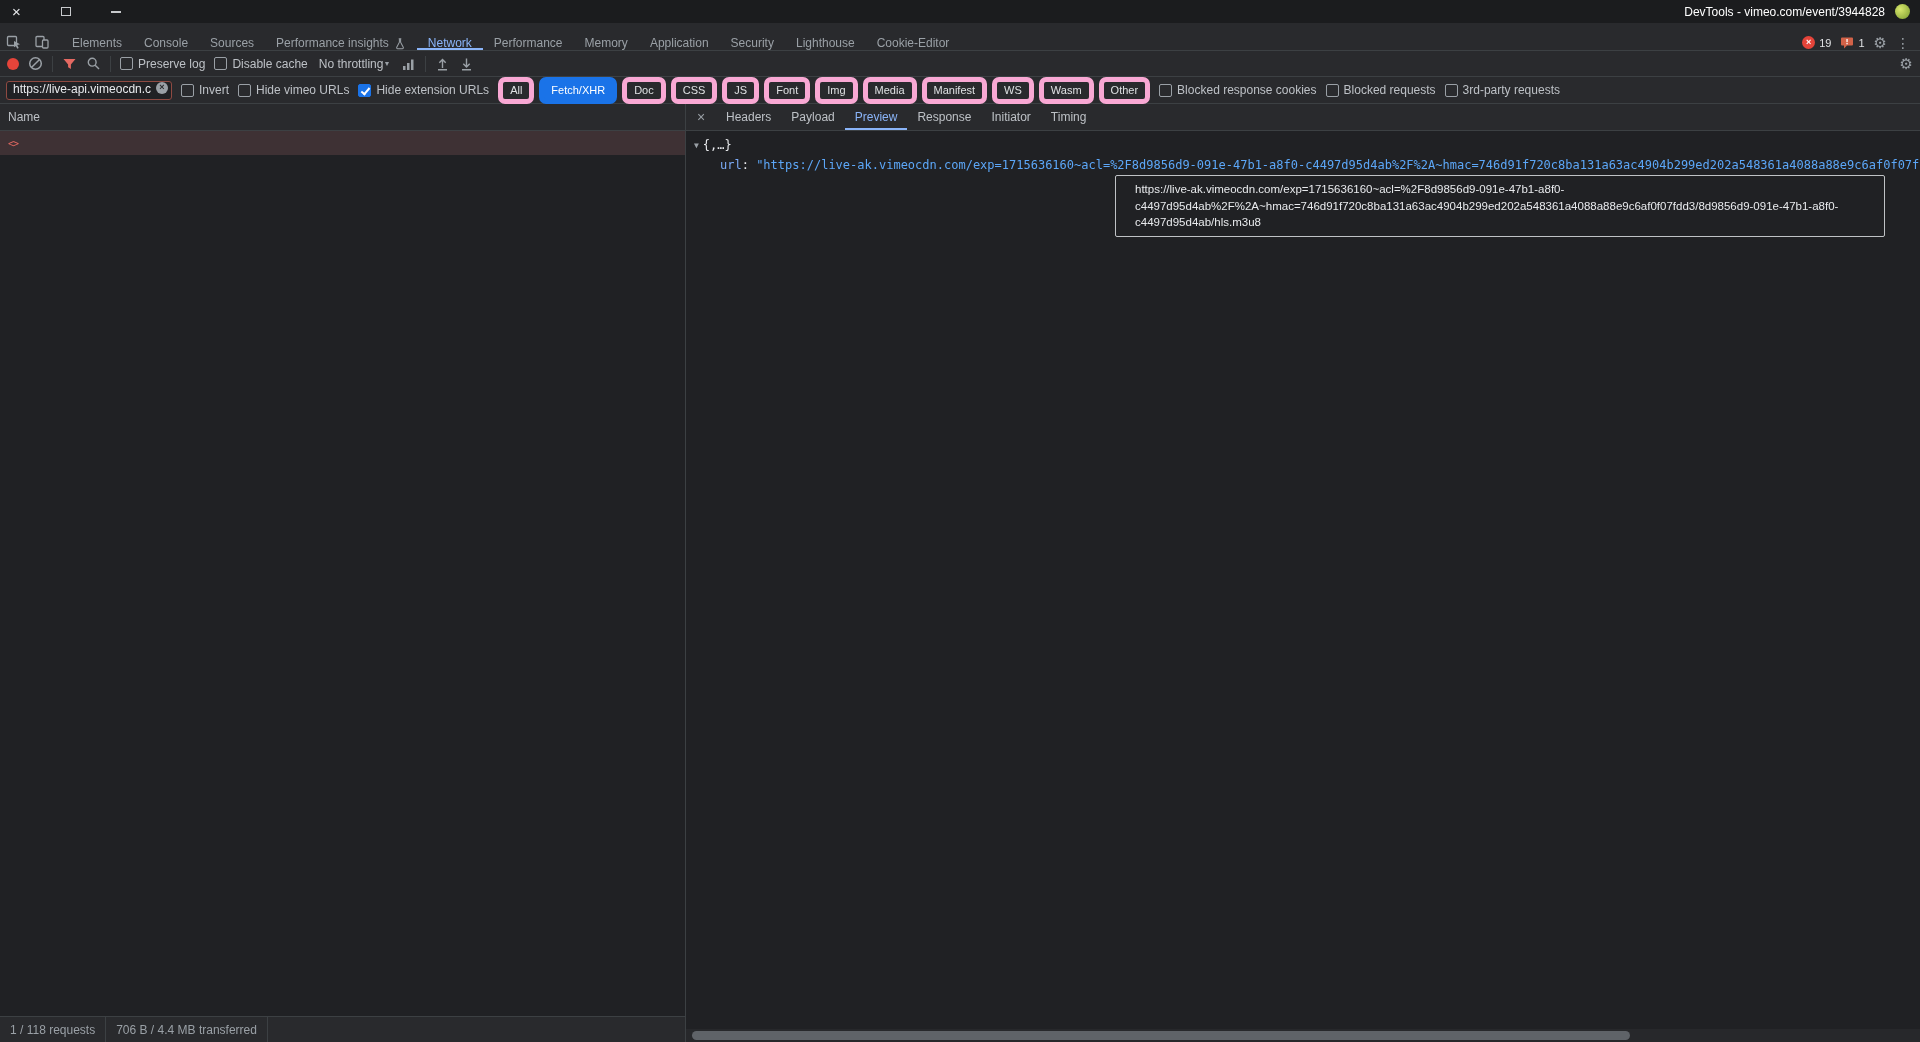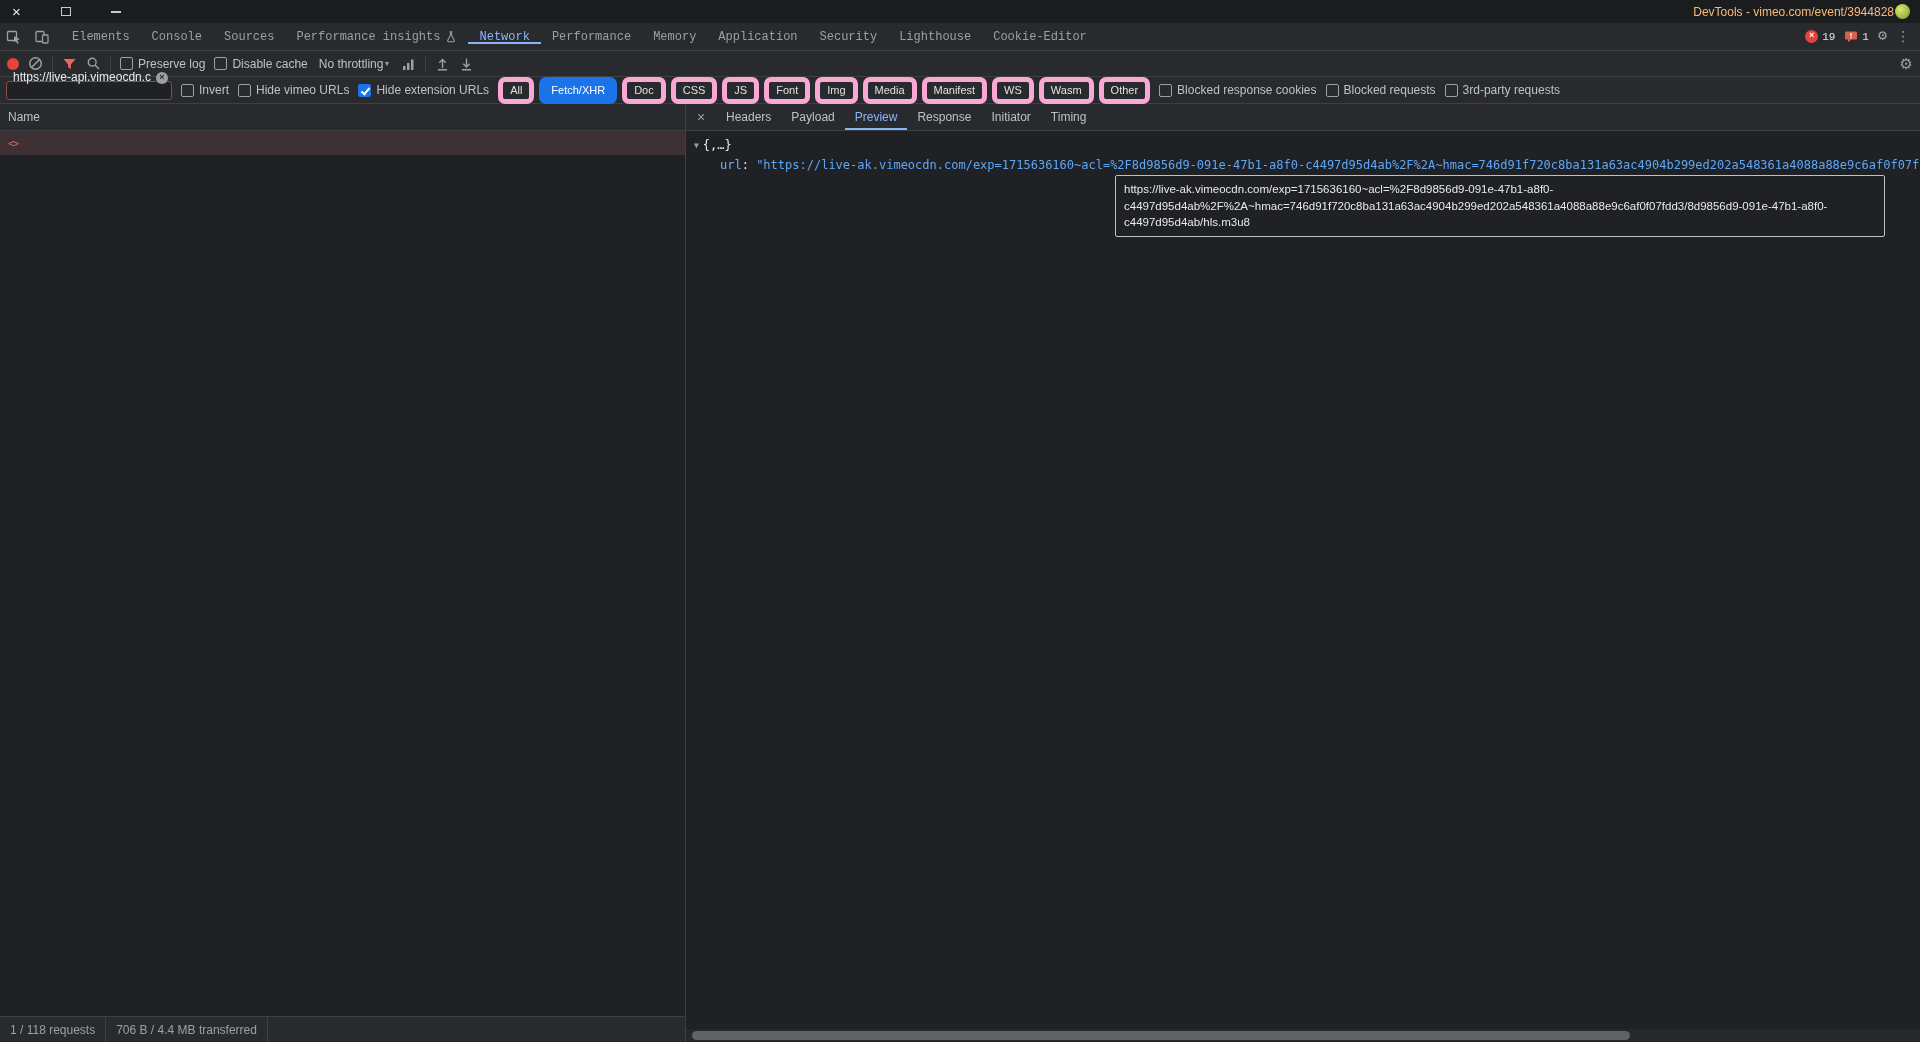--- a/index.html
+++ b/index.html
@@ -9,26 +9,26 @@
 
   .window { width:1920px; height:1042px; display:flex; flex-direction:column; }
 
   
   .titlebar { height:23px; background:#1b1c1e; display:flex; align-items:center; flex:0 0 auto; }
   .win-controls { display:flex; align-items:center; gap:40px; padding-left:12px; }
   .win-close { font-size:15px; line-height:1; color:#e8eaed; }
   .win-max { width:10px; height:9px; border:1px solid #c8cacd; }
   .win-min { width:10px; height:0; border-top:2px solid #c8cacd; }
   .title-spacer { flex:1; }
-  .title-text { color:#fdba74; font-size:12px; margin-right:1px; }
+  .title-text { color:#ffffff; font-size:12px; margin-right:10px; }
   .avatar { width:15px; height:15px; border-radius:50%; margin-right:10px;
             background:radial-gradient(circle at 35% 35%, #d9e86d, #7a9a2e); }
 
   
-  .tabbar { height:28px; background:#292a2d; border-bottom:1px solid #3c4043; display:flex; align-items:center; flex:0 0 auto;font-family:Liberation Mono, monospace; }
+  .tabbar { height:28px; background:#292a2d; border-bottom:1px solid #3c4043; display:flex; align-items:flex-end; flex:0 0 auto; }
   .icon-btn { width:28px; display:flex; align-items:center; justify-content:center; color:#9aa0a6; }
   .vdiv { width:1px; background:#3c4043; margin:6px 2px; }
   .tabs { display:flex; align-items:stretch; }
   .tab { position:relative; display:flex; align-items:center; gap:5px; padding:0 11px; color:#9aa0a6; white-space:nowrap; }
   .tab.selected { color:#8ab4f8; }
   .tab.selected::after { content:""; position:absolute; left:0; right:0; bottom:0; height:2px; background:#8ab4f8; }
   .tabbar-right { margin-left:auto; display:flex; align-items:center; gap:9px; padding-right:10px; }
   .badge-group { display:flex; align-items:center; gap:4px; }
   .err-badge { width:13px; height:13px; border-radius:50%; background:#e5443a; color:#fff; font-size:9px; font-weight:bold;
                display:flex; align-items:center; justify-content:center; line-height:1; }
@@ -45,21 +45,21 @@
   .cb.checked { background:#1a73e8; border-color:#1a73e8; }
   .cb.checked::after { content:""; position:absolute; left:4px; top:1px; width:3px; height:7px;
                        border:solid #fff; border-width:0 2px 2px 0; transform:rotate(40deg); }
   .throttle { display:flex; align-items:center; color:#bdc1c6; padding:0 2px; }
   .caret { font-size:7px; color:#9aa0a6; }
   .nt-gear { margin-left:auto; }
 
   
   .filter-bar { height:27px; background:#292a2d; border-bottom:1px solid #3c4043; display:flex; align-items:center; gap:9px; padding:0 6px; flex:0 0 auto; }
   .filter-box { width:166px; height:19px; background:#202124; border:1px solid #95504636; border:1px solid #8f4a42; border-radius:3px;
-                display:flex; align-items:flex-end; padding:0 3px 15px 6px; }
+                display:flex; align-items:flex-start; padding:0 3px 15px 6px; }
   .filter-box input { flex:1; min-width:0; background:transparent; border:none; outline:none; color:#e8eaed;
                       font-family:"Liberation Sans","DejaVu Sans",sans-serif; font-size:12px; }
   .clear-btn { width:12px; height:12px; border-radius:50%; background:#9aa0a6; color:#292a2d; font-size:9px; font-weight:bold;
                display:flex; align-items:center; justify-content:center; line-height:1; flex:0 0 auto; }
   .chips { display:flex; align-items:center; gap:5px; }
   .chip { border:5px solid #f9a8d4; border-radius:7px; padding:3px 7px; color:#dfe1e3; font-size:11px; line-height:1; white-space:nowrap; }
   .chip.selected { background:#1a73e8; border-color:#1a73e8; color:#fff; }
 
   
   .main { flex:1; display:flex; min-height:0; }
@@ -83,21 +83,21 @@
   .dtab.selected { color:#8ab4f8; }
   .dtab.selected::after { content:""; position:absolute; left:0; right:0; bottom:0; height:2px; background:#8ab4f8; }
   .preview-content { flex:1; min-height:0; padding:7px 0 0 8px; font-family:"DejaVu Sans Mono","Liberation Mono",monospace; font-size:12px; overflow:hidden; }
   .root-line { display:flex; align-items:center; gap:4px; color:#e8eaed; }
   .twisty { font-size:8px; color:#9aa0a6; }
   .kv-line { margin-top:6px; padding-left:26px; white-space:nowrap; overflow:hidden; }
   .json-key { color:#7cacf8; }
   .json-colon { color:#e8eaed; }
   .json-string { color:#5ca7f8; }
 
-  .url-tooltip { position:absolute; left:429px; top:71px; width:770px; padding:5px 8px; background:#202124;
+  .url-tooltip { position:absolute; left:429px; top:71px; width:770px; padding:5px 19px; background:#202124;
                  border:1px solid #bfc2c5; border-radius:2px; color:#e8eaed; font-size:11.5px; line-height:1.45;
                  overflow-wrap:normal; z-index:5; }
 
   .hscroll { position:absolute; left:0; right:0; bottom:0; height:13px; background:#27282b; }
   .hscroll-thumb { position:absolute; left:6px; top:2px; width:938px; height:9px; background:#5f6368; border-radius:5px; }
 
   svg { display:block; }
 </style>
 </head>
 <body>

